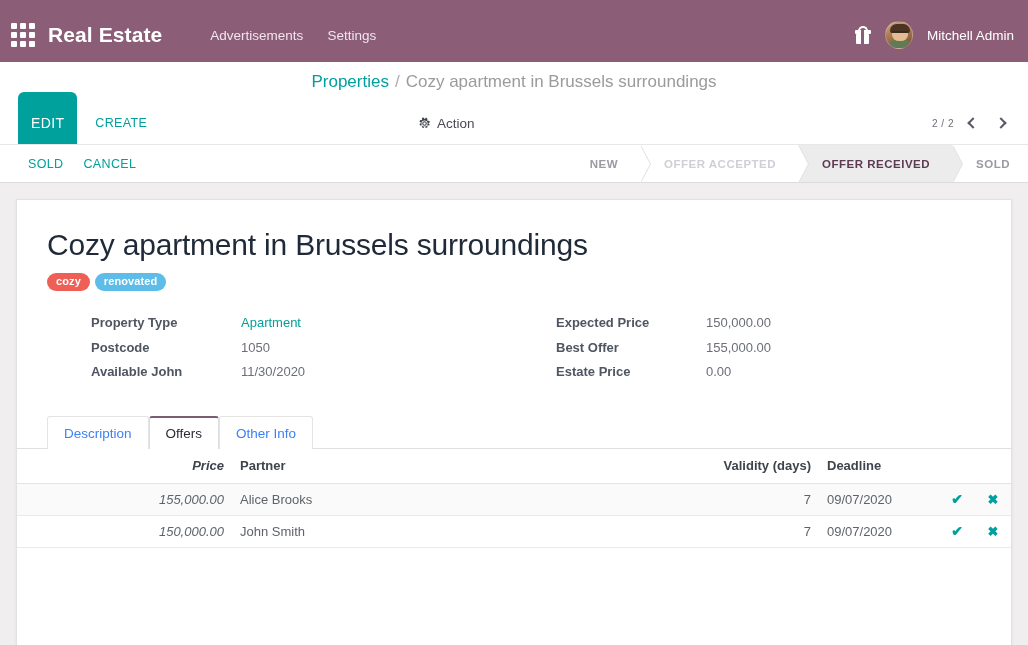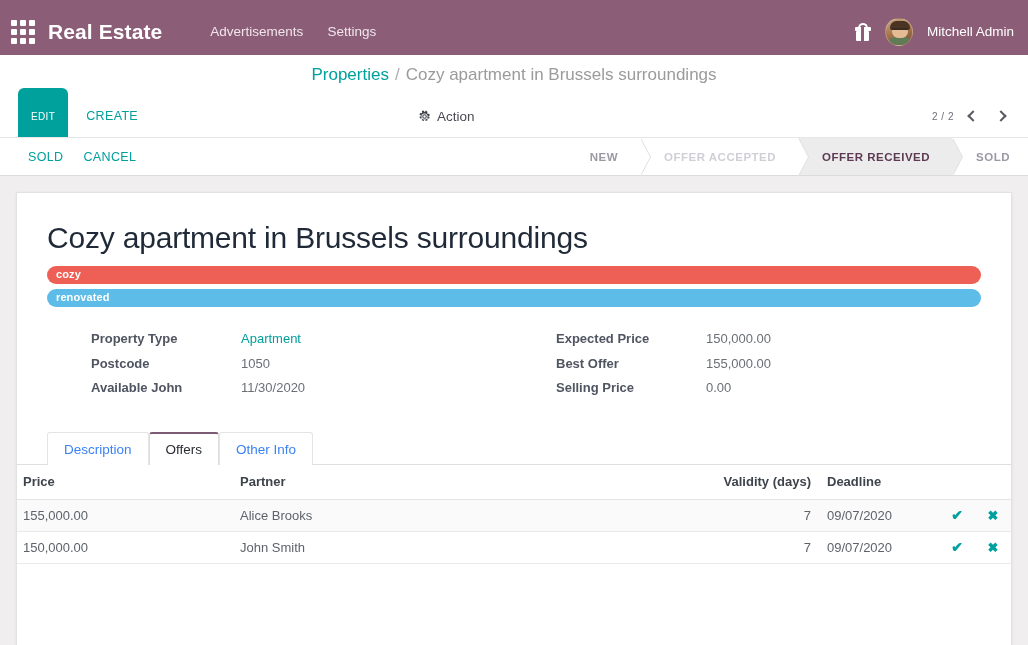--- a/index.html
+++ b/index.html
@@ -7,21 +7,21 @@
     margin: 0; padding: 0;
     width: 1028px; height: 645px;
     background: #f0eeee;
     font-family: "Liberation Sans", sans-serif;
     -webkit-font-smoothing: antialiased;
   }
   .app { width: 1028px; height: 645px; position: relative; overflow: hidden; background:#ffffff; }
 
   
   .navbar {
-    height: 55px;
+    height: 62px;
     background: #8b5d77;
     display: flex;
     align-items: center;
     padding: 8px 14px 0 10px;
     color: #fff;
     position: relative;
   }
   .apps-grid {
     width: 26px; height: 26px;
     display: grid;
@@ -122,21 +122,21 @@
   .ctrl-row {
     height: 42px;
     display:flex; align-items:center;
     padding: 0 18px;
     background:#fff;
     position:relative;
   }
   .btn-edit {
     background:#00a09d; color:#fff;
     border:none; border-radius:6px;
-    font-size:10px; font-weight:500;
+    font-size:14px; font-weight:500;
     letter-spacing:.35px;
     padding: 23px 13px;
     cursor:pointer;
     font-family:"Liberation Sans", sans-serif;
     text-transform: uppercase;
   }
   .btn-create {
     background:transparent; color:#00a09d;
     border:none; font-size:12.5px; font-weight:500;
     letter-spacing:.35px; padding:7px 10px; margin-left:8px;
@@ -238,21 +238,21 @@
     overflow:hidden;
   }
   .title {
     font-size: 30px;
     font-weight: 400;
     color: #1f2937;
     letter-spacing:-.2px;
     margin: 0 0 12px 0;
     line-height: 1.1;
   }
-  .tags { display:flex; gap:5px; margin-bottom:24px;flex-direction:column; }
+  .tags { display:flex; gap:5px; margin-bottom:24px; }
   .tag {
     font-size: 11px; font-weight:700;
     color:#fff; border-radius: 11px;
     padding: 3px 9px 4px 9px;
     line-height:1;
     letter-spacing:.1px;
   }
 
   
   .fields {
@@ -305,21 +305,21 @@
     background:#fff;
     white-space:nowrap;
   }
   table.otab tbody td {
     font-size:13px; color:#5e636b;
     padding: 8px 6px;
     border-bottom:1px solid #eaeaea;
     white-space:nowrap;
   }
   tbody tr.alt td { background:#fafafa; }
-  .c-price { text-align:left; width:215px; padding-right:8px !important; }
+  .c-price { text-align:right; width:215px; padding-right:8px !important;font-style:italic; }
   .c-partner { text-align:left; padding-left:8px !important; }
   .c-validity { text-align:right; width:130px; padding-right:8px !important; }
   .c-deadline { text-align:left; width:120px; padding-left:8px !important; }
   .c-act { text-align:center; width:36px; }
   .c-spacer { width:120px; }
   .ico-btn {
     color:#00a09d; font-size:14px; cursor:pointer;
     display:inline-block; line-height:1; font-weight:700;
   }
   .ico-x { color:#00a09d; font-size:13px; font-weight:700; }
@@ -433,21 +433,21 @@
         <div class="col">
           <div class="frow">
             <span class="flabel">Expected Price</span>
             <span class="fval">150,000.00</span>
           </div>
           <div class="frow">
             <span class="flabel">Best Offer</span>
             <span class="fval">155,000.00</span>
           </div>
           <div class="frow">
-            <span class="flabel">Selling Price</span>
+            <span class="flabel">Estate Price</span>
             <span class="fval">0.00</span>
           </div>
         </div>
       </div>
 
       <div class="tabs">
         <div class="tab inactive">Description</div>
         <div class="tab active">Offers</div>
         <div class="tab inactive">Other Info</div>
       </div>

